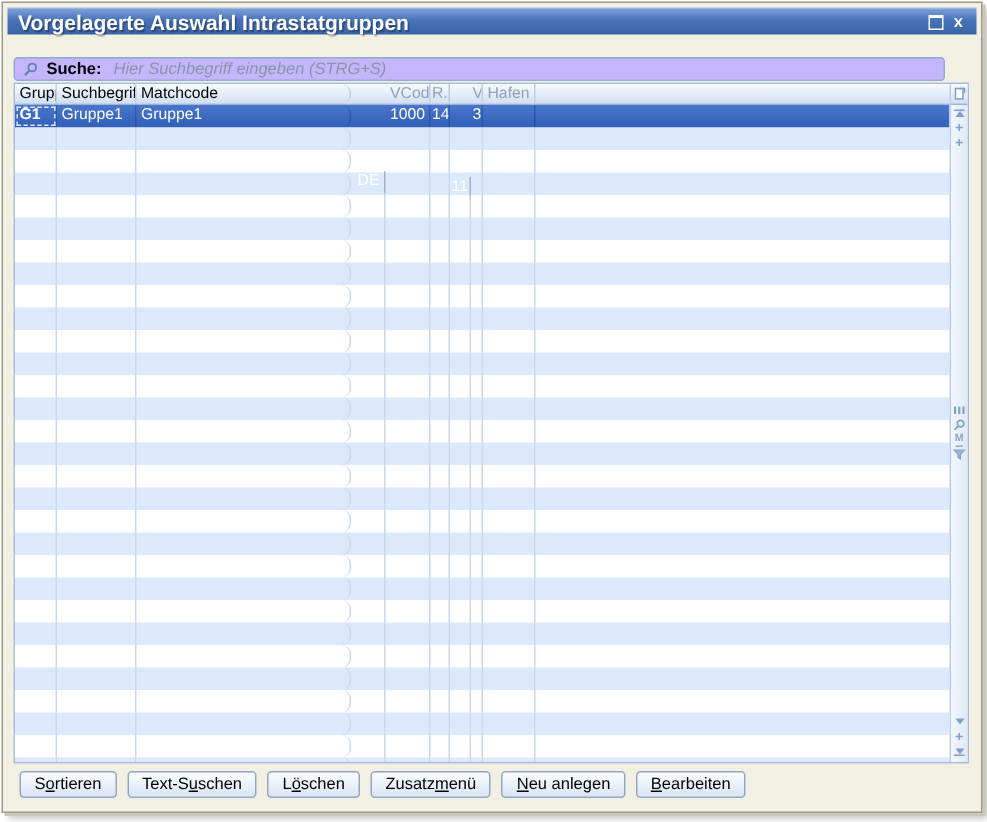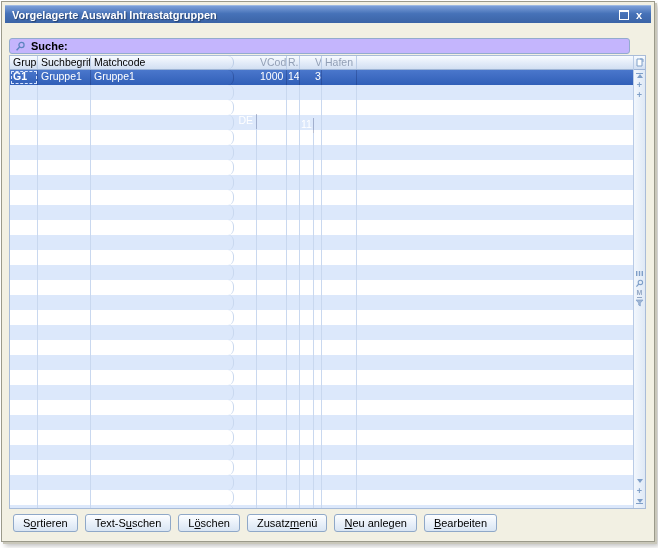--- a/index.html
+++ b/index.html
@@ -16,21 +16,21 @@
     box-shadow:2px 2px 0 #c9c7ba, 4px 4px 5px rgba(0,0,0,.25);
   }
   .titlebar{
     position:absolute;left:3px;top:3px;right:3px;height:18px;
     background:linear-gradient(180deg,var(--titlebar_light,#7c9fd8) 0%,var(--titlebar_mid,#4672b8) 45%,var(--titlebar_dark,#3b64a6) 100%);
     display:flex;align-items:center;
     border-top:1px solid #9db9e2;
     box-sizing:border-box;
   }
   .titlebar .title{
-    color:#fff;font-weight:bold;font-size:11px;padding-left:7px;
+    color:#fff;font-weight:bold;font-size:14px;padding-left:7px;
     text-shadow:1px 1px 1px rgba(0,0,0,.35);white-space:nowrap;
   }
   .tb-icons{margin-left:auto;display:flex;align-items:center;gap:7px;padding-right:9px;}
   .restore-box{
     display:inline-block;width:8px;height:7px;
     border:1px solid #fff;border-top:2px solid #fff;background:transparent;
   }
   .close-x{
     color:#fff;font-weight:bold;font-size:11px;line-height:10px;
     font-family:"Liberation Sans",sans-serif;
@@ -128,20 +128,21 @@
       <span class="close-x">x</span>
     </span>
   </div>
 
   <div class="searchbar">
     <svg class="mag" width="11" height="11" viewBox="0 0 11 11">
       <circle cx="6.5" cy="4" r="2.6" fill="none" stroke="#5b84bf" stroke-width="1.2"></circle>
       <line x1="4.6" y1="6" x2="1.6" y2="9.2" stroke="#5b84bf" stroke-width="1.4"></line>
     </svg>
     <span class="search-label">Suche:</span>
+    <input class="search-input" type="text" placeholder="Hier Suchbegriff eingeben (STRG+S)" style="">
   </div>
 
   <div class="table">
 
     <div class="thead">
       <div class="cell c0">
         <span>Gruppe</span>
       </div>
       <div class="cell c1">
           <span>Suchbegriff</span>

